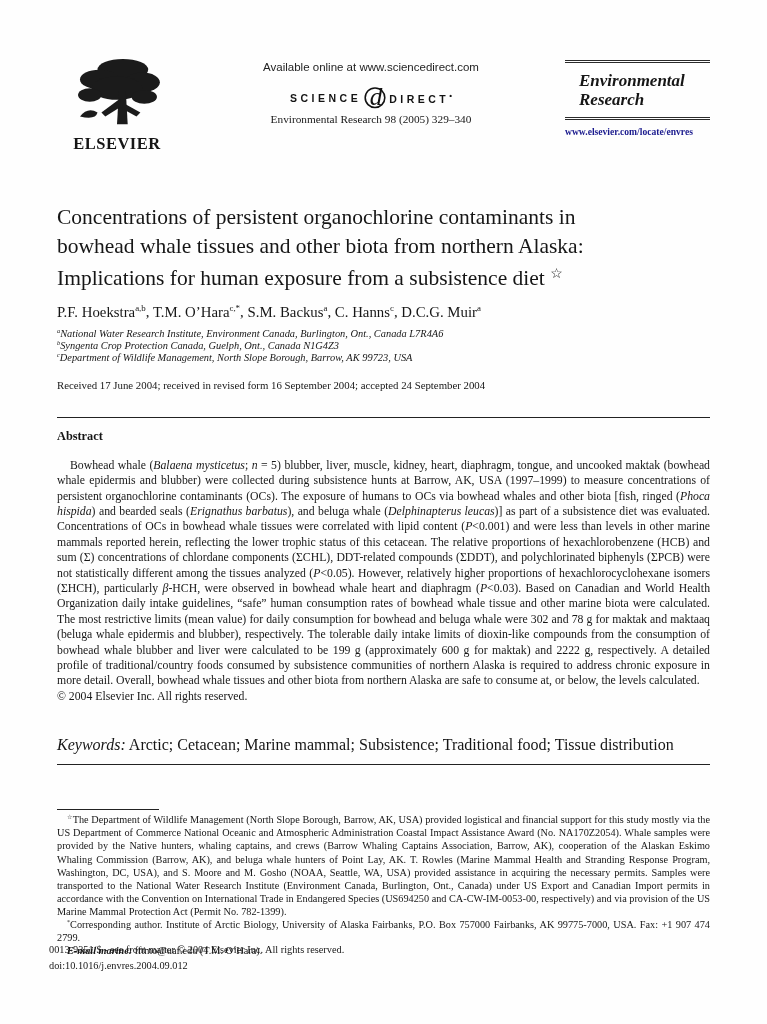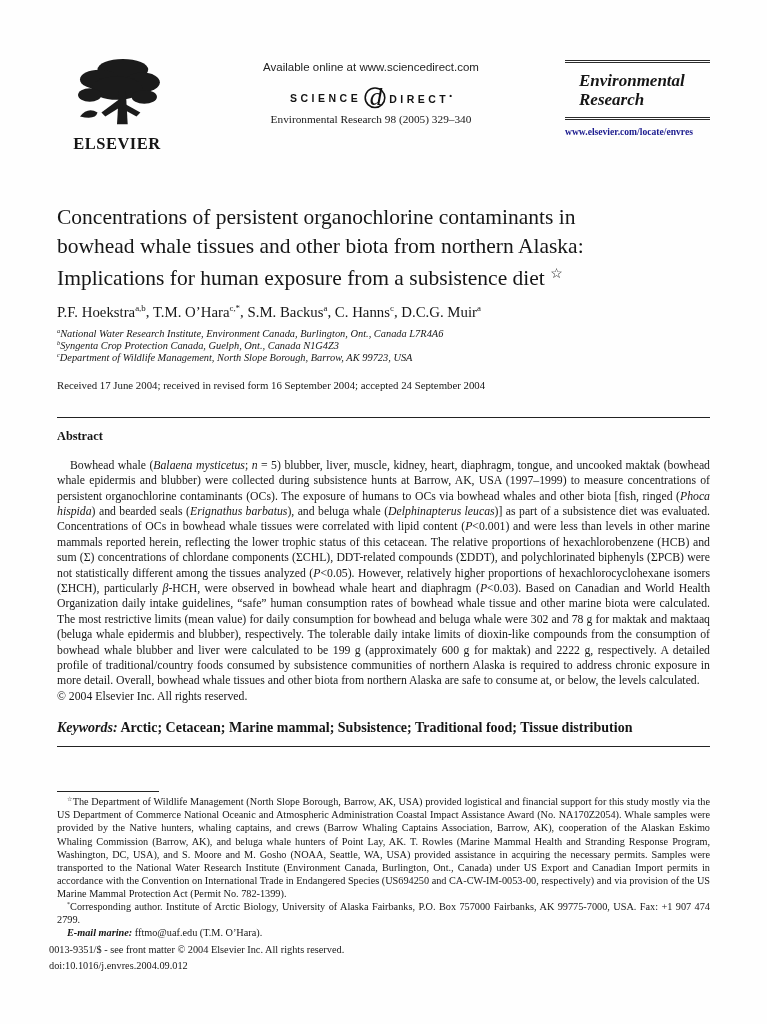--- a/index.html
+++ b/index.html
@@ -35,21 +35,21 @@
   .authors { margin-top:11px; font-size:14.8px; }
   .affils { margin-top:7px; font-style:italic; font-size:10.4px; line-height:12.4px; }
   .received { margin-top:14px; font-size:10.8px; }
 
   
   .rule { border:0; border-top:1.3px solid #222; margin:0; }
   .rule-top { margin-top:26px; }
   .abstract-h { margin-top:11px; font-weight:bold; font-size:12.3px; }
   .abstract-body { margin-top:14px; font-size:11.75px; line-height:15.4px; text-align:justify; text-indent:13px; }
   .copyright { font-size:11.75px; line-height:15.4px; }
-  .keywords { margin-top:16px; font-size:14px;font-weight:bold; }
+  .keywords { margin-top:32px; font-size:16px; }
   .rule-mid { margin-top:10px; }
 
   
   .fn-block { margin-top:44px; }
   .fn-rule { width:102px; border:0; border-top:1.2px solid #222; margin:0 0 3px 0; }
   .fn { font-size:10.25px; line-height:13.1px; text-align:justify; margin:0; }
   .fn-indent { text-indent:10px; }
 
   
   .footer { position:absolute; left:49px; top:942px; font-size:10.3px; line-height:15.5px; }

